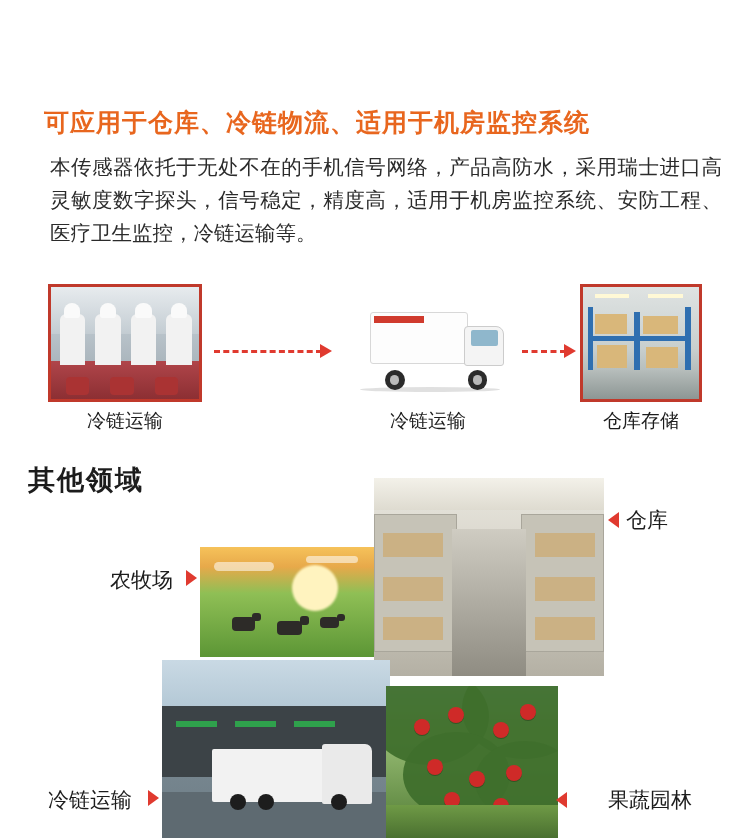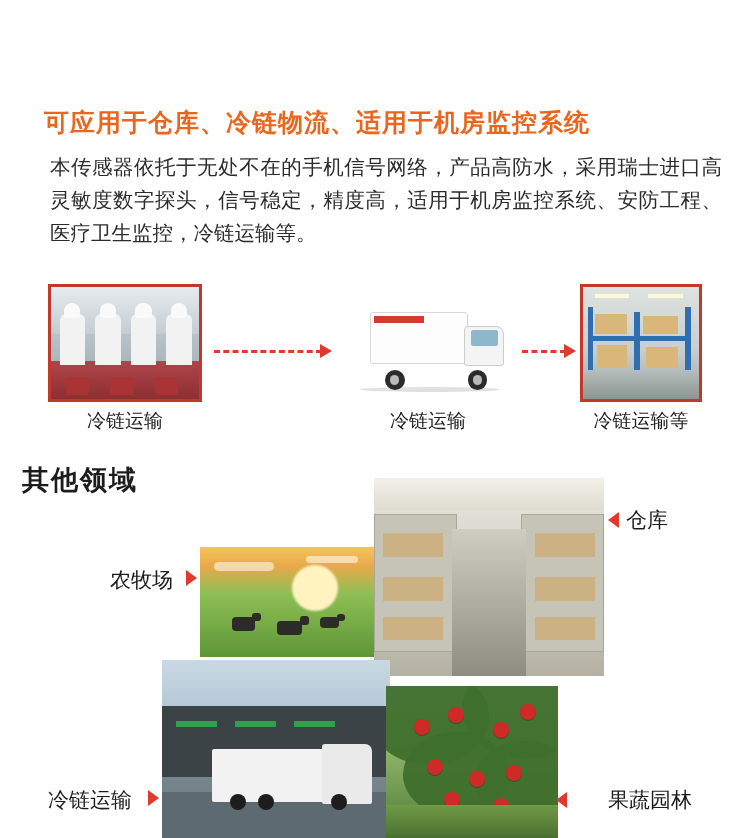--- a/index.html
+++ b/index.html
@@ -87,21 +87,21 @@
     width: 0; height: 0;
     border-left: 12px solid #e03a2f;
     border-top: 7px solid transparent;
     border-bottom: 7px solid transparent;
   }
 
   
   .section-title {
     position: absolute;
     top: 462px;
-    left: 22px;
+    left: 28px;
     font-size: 27px;
     color: #1c1c1c;
     font-weight: bold;
     letter-spacing: 2px;
   }
   .tag {
     position: absolute;
     font-size: 21px;
     color: #1c1c1c;
     white-space: nowrap;
@@ -225,21 +225,21 @@
     <div class="rack" style="left:4%;  top:18%; width:5%;  height:62%;"></div>
     <div class="rack" style="left:44%; top:22%; width:5%;  height:56%;"></div>
     <div class="rack" style="left:88%; top:18%; width:5%;  height:62%;"></div>
     <div class="rack" style="left:4%;  top:44%; width:89%; height:4%;"></div>
     <div class="box" style="left:10%; top:24%; width:28%; height:18%;"></div>
     <div class="box" style="left:52%; top:26%; width:30%; height:16%;"></div>
     <div class="box" style="left:12%; top:52%; width:26%; height:20%;"></div>
     <div class="box" style="left:54%; top:54%; width:28%; height:18%;"></div>
     <div class="floor"></div>
   </div>
-  <div class="flow-caption" style="left:580px; width:122px;">冷链运输等</div>
+  <div class="flow-caption" style="left:580px; width:122px;">仓库存储</div>
 
   <div class="section-title">其他领域</div>
 
   <div class="photo ph-farm" style="left:200px; top:547px; width:176px; height:110px;">
     <div class="sun"></div>
     <div class="cloud" style="left:8%; top:14%; width:34%; height:8%;"></div>
     <div class="cloud" style="left:60%; top:8%; width:30%; height:7%;"></div>
     <div class="cow" style="left:18%; bottom:24%; width:13%; height:12%;"></div>
     <div class="cow" style="left:44%; bottom:20%; width:14%; height:13%;"></div>
     <div class="cow" style="left:68%; bottom:26%; width:11%; height:10%;"></div>

